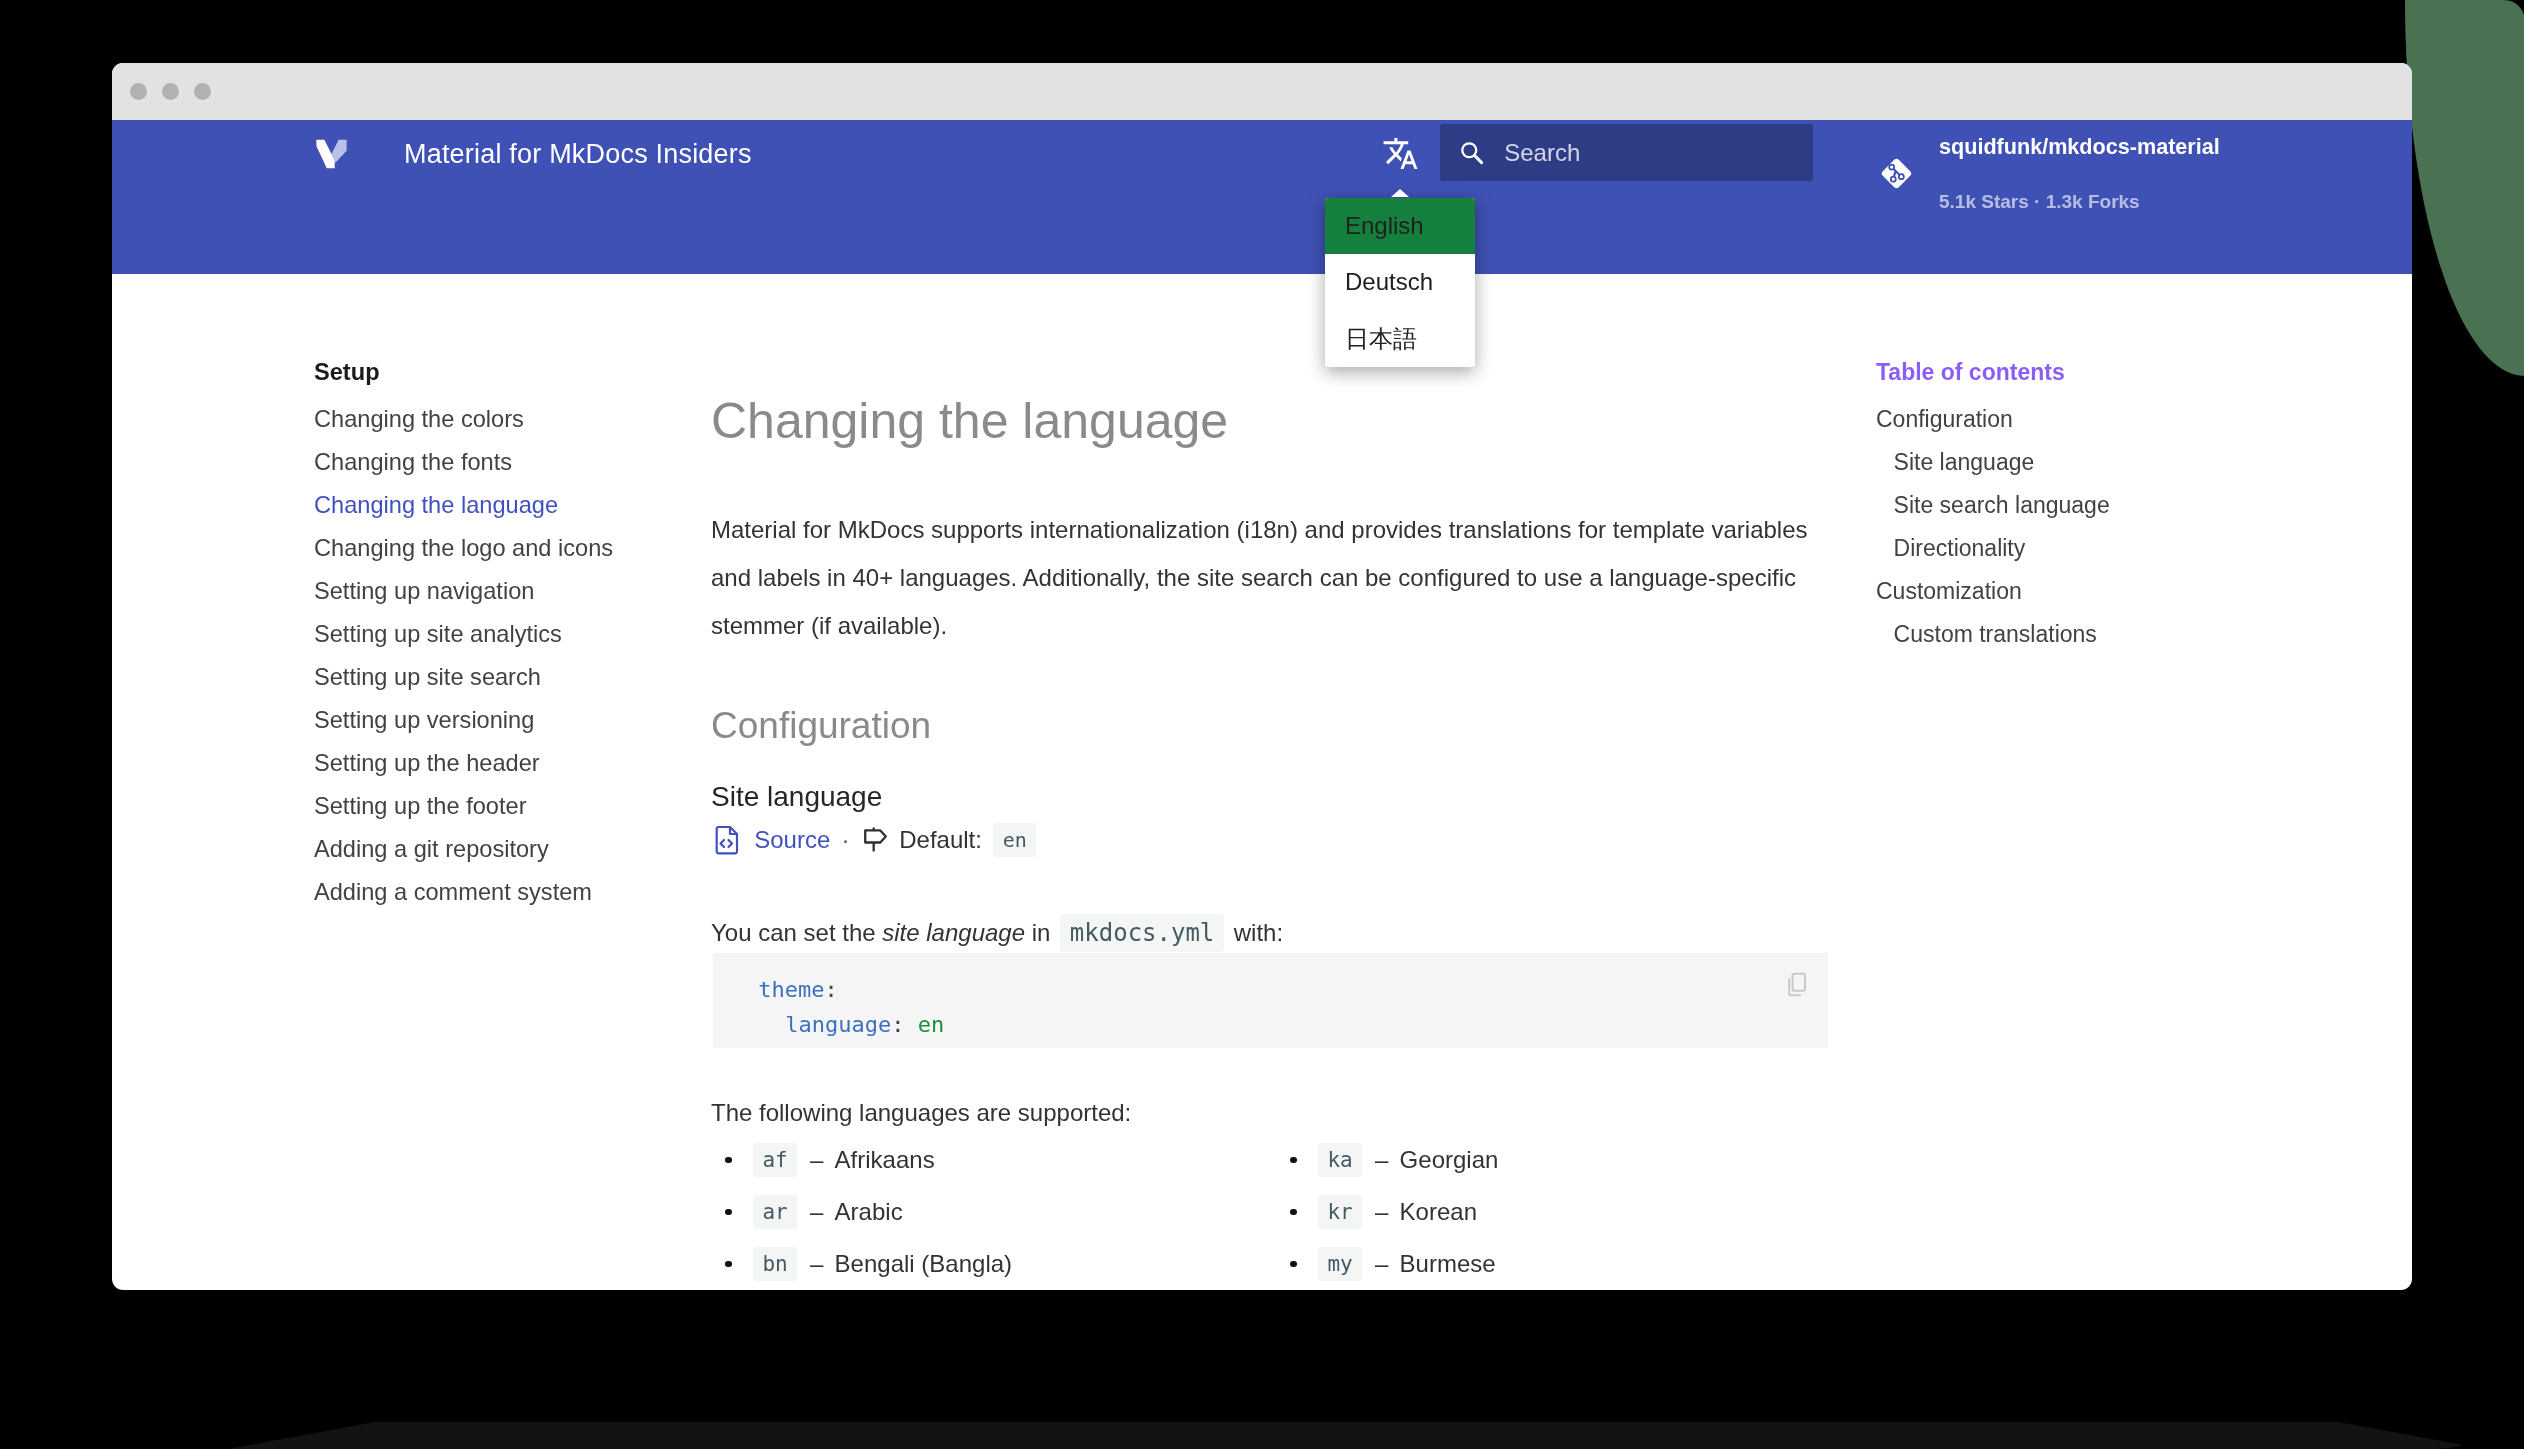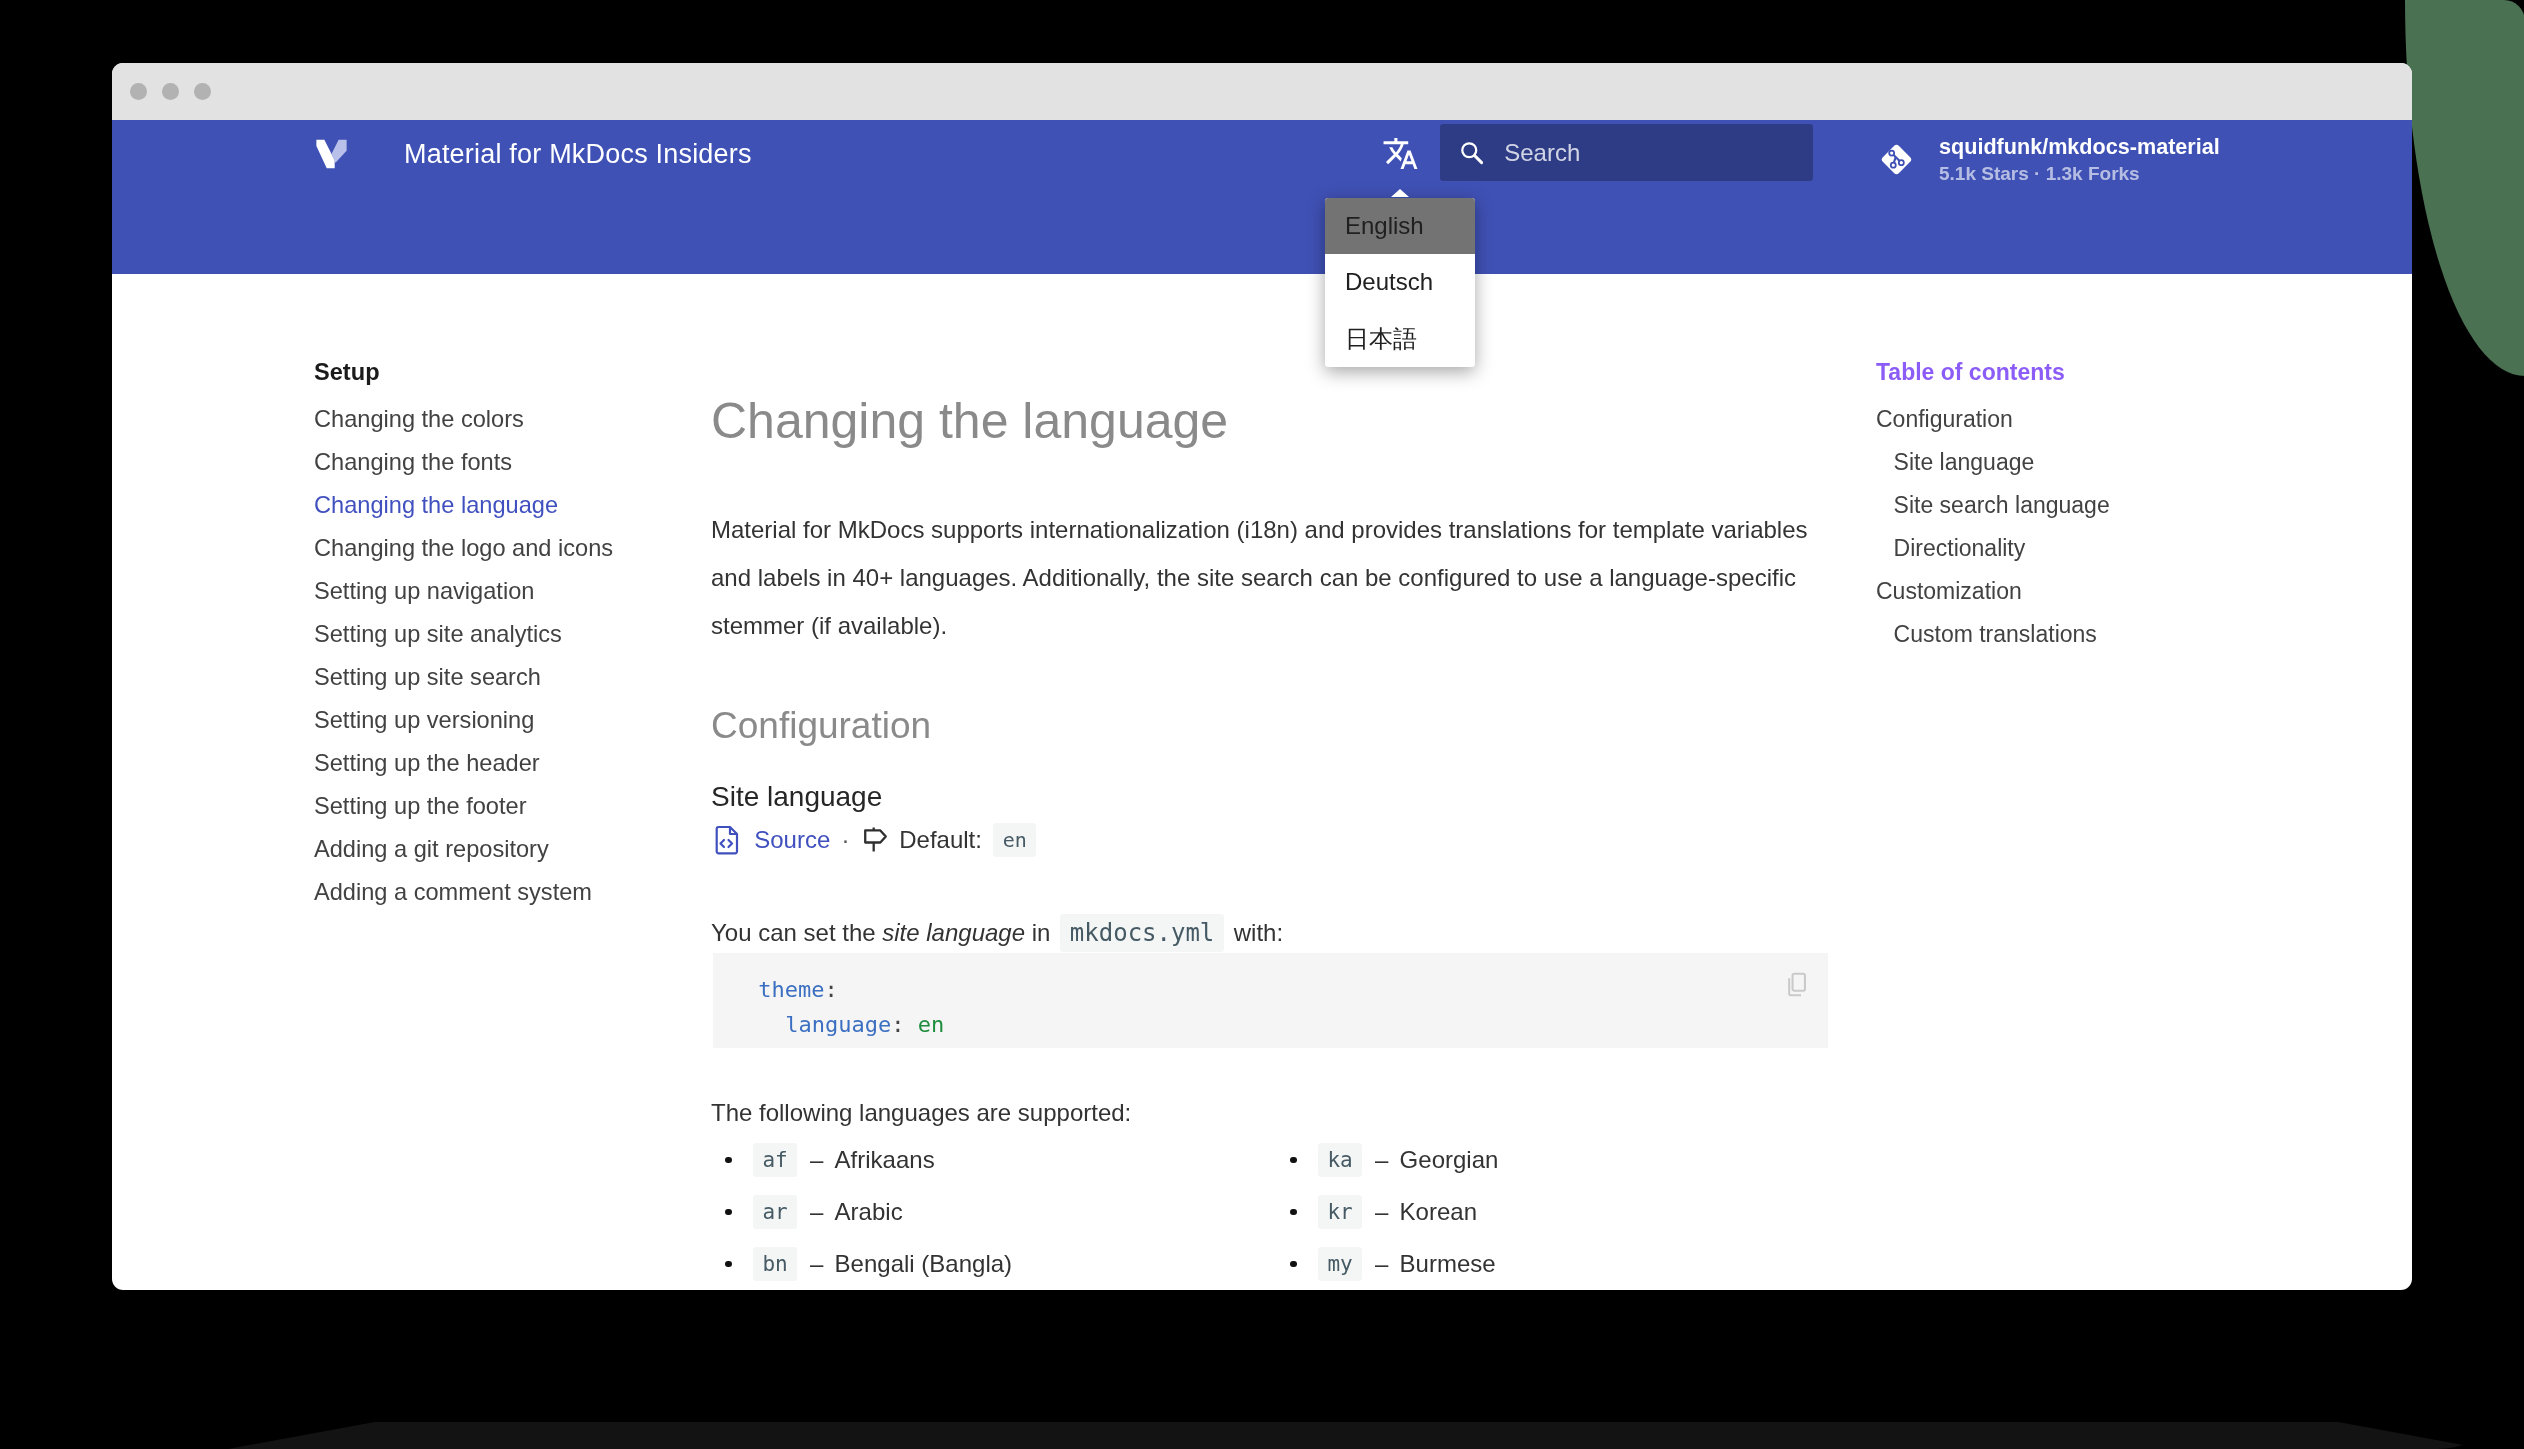--- a/index.html
+++ b/index.html
@@ -24,34 +24,34 @@
   .site-title{position:absolute;left:292px;top:20px;font-size:27px;line-height:29px;color:#fff;letter-spacing:0.2px;}
   .translate-btn{position:absolute;left:1270px;top:15px;width:37px;height:37px;cursor:pointer;}
   .searchbox{position:absolute;left:1328px;top:4px;width:373px;height:57px;background:rgba(0,0,0,0.26);
              border-radius:3.2px;display:flex;align-items:center;}
   .searchbox svg{margin-left:17.6px;flex:0 0 auto;}
   .searchbox input{background:transparent;border:none;outline:none;color:#fff;font-size:24px;
                    margin-left:17.6px;width:272px;font-family:"Liberation Sans",sans-serif;}
   .searchbox input::placeholder{color:rgba(255,255,255,0.78);}
   .repo{position:absolute;left:1766px;top:14.4px;display:flex;align-items:center;cursor:pointer;}
   .repo-icon{width:37px;height:37px;}
-  .repo-text{margin-left:24px;display:flex;flex-direction:column;}
+  .repo-text{margin-left:24px;display:flex;flex-direction:column;gap:28px;}
   .repo-name{font-size:21.6px;font-weight:700;line-height:25.6px;}
   .repo-stats{font-size:19px;font-weight:700;color:rgba(255,255,255,0.62);line-height:23px;margin-top:1.6px;}
   .tabs{position:absolute;left:202px;top:149px;display:flex;gap:42px;font-size:23px;}
   .tab{color:rgba(255,255,255,0.72);cursor:pointer;line-height:48px;}
   .tab.active{color:#fff;font-weight:700;}
 
   
   .lang-menu{position:absolute;left:1213px;top:135px;width:150px;height:169px;background:#fff;
              border-radius:3.2px;box-shadow:0 4.8px 17.6px rgba(0,0,0,0.35);z-index:50;display:flex;flex-direction:column;}
   .lang-caret{position:absolute;left:1279px;top:126px;width:0;height:0;z-index:51;
               border-left:9.6px solid transparent;border-right:9.6px solid transparent;border-bottom:8.8px solid #fff;}
   .lang-item{flex:1;display:flex;align-items:center;padding-left:20px;font-size:24px;color:#202020;cursor:pointer;}
-  .lang-item.selected{background:#737373;border-radius:3.2px 3.2px 0 0;}
+  .lang-item.selected{background:#15803d;border-radius:3.2px 3.2px 0 0;}
 
   
   .sidenav{position:absolute;left:202px;top:288px;width:352px;font-size:23.6px;}
   .sidenav .nav-title{font-weight:700;color:#1b1b1b;height:42px;display:flex;align-items:center;}
   .sidenav ul,.toc ul{list-style:none;margin:4.8px 0 0 0;padding:0;}
   .sidenav li{height:43px;display:flex;align-items:center;color:#424242;cursor:pointer;}
   .sidenav li.active{color:#4051bf;}
   .toc{position:absolute;left:1764px;top:288px;width:368px;font-size:23px;}
   .toc .nav-title{font-weight:700;color:#8b5cf6;height:42px;display:flex;align-items:center;font-size:23px;}
   .toc li{height:43px;display:flex;align-items:center;color:#424242;cursor:pointer;}

